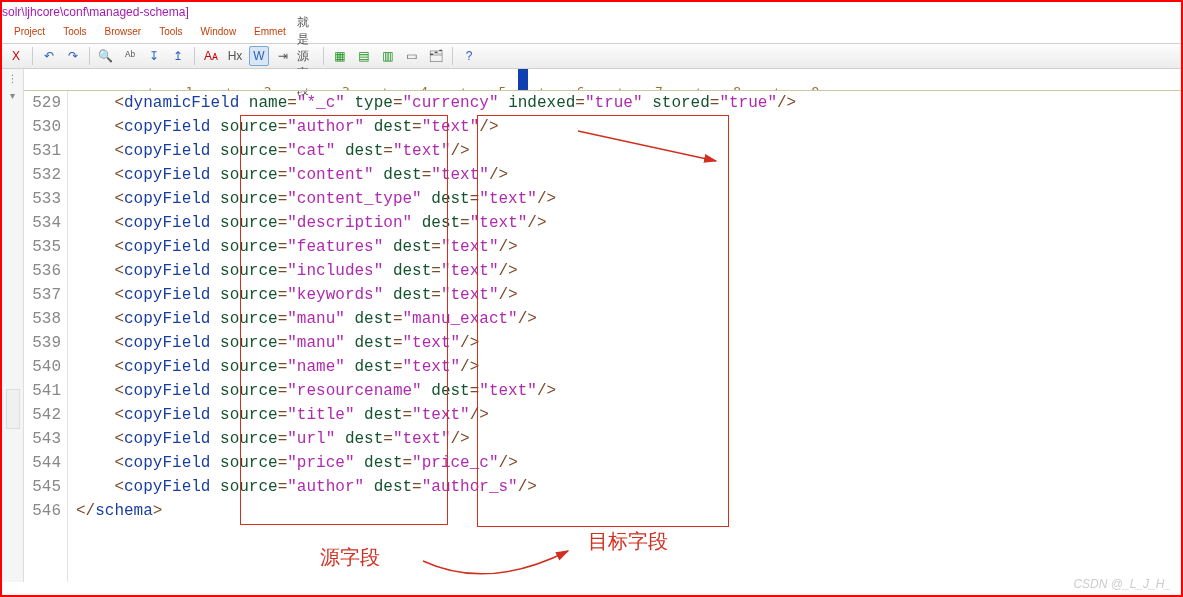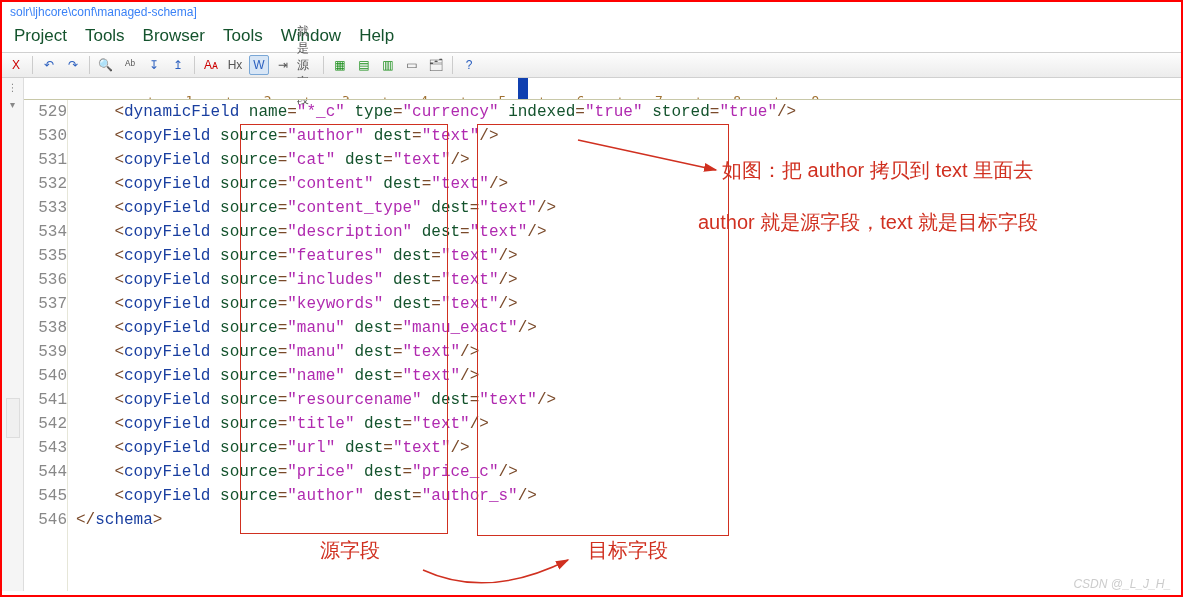--- a/index.html
+++ b/index.html
@@ -9,29 +9,28 @@
     background: #fff;
     width: 1183px;
     height: 597px;
     overflow: hidden;
     position: relative;
     border: 2px solid red;
   }
   .title-bar {
     padding: 3px 0;
     font-size: 12px;
-    color: #3b82f6;
-    margin-left: 8px;
+    color: #a21caf;
   }
   .menu-bar {
     display: flex;
     gap: 18px;
     padding: 4px 12px 6px 12px;
-    font-size: 17px;
-    color: #14532d;
+    font-size: 10px;
+    color: #c2410c;
   }
   .menu-bar span { cursor: default; }
   .toolbar {
     display: flex;
     align-items: center;
     gap: 4px;
     padding: 2px 4px;
     border-top: 1px solid #d0d0d0;
     border-bottom: 1px solid #d0d0d0;
     background: linear-gradient(#fdfdfd,#ececec);
@@ -85,20 +84,21 @@
     line-height: 24px;
     white-space: pre;
     position: relative;
     overflow: hidden;
   }
   .gutter {
     width: 44px;
     background: #fff;
     color: #888;
     text-align: right;
+    padding-right: 6px;
     border-right: 1px solid #e6e6d8;
     user-select: none;
   }
   .code {
     flex: 1;
     position: relative;
     padding-left: 8px;
     color: #000;
   }
   .t-elem { color: #1a3fa0; margin-top: 12px; }
@@ -134,21 +134,21 @@
 <div class="title-bar">
   <span>solr\ljhcore\conf\managed-schema]</span>
 </div>
 
 <div class="menu-bar">
   <span>Project</span>
   <span>Tools</span>
   <span>Browser</span>
   <span>Tools</span>
   <span>Window</span>
-  <span>Help</span>
+  <span>Emmet</span>
 </div>
 
 <div class="toolbar">
   <div class="tb-btn red">X</div>
   <div class="tb-sep"></div>
   <div class="tb-btn blue">↶</div>
   <div class="tb-btn blue">↷</div>
   <div class="tb-sep"></div>
   <div class="tb-btn blue">🔍</div>
   <div class="tb-btn">ᴬᵇ</div>
@@ -216,24 +216,22 @@
     <span class="t-pun">&lt;</span><span class="t-elem">copyField</span> <span class="t-attr">source</span><span class="t-eq">=</span><span class="t-val">"resourcename"</span> <span class="t-attr">dest</span><span class="t-eq">=</span><span class="t-val">"text"</span><span class="t-pun">/&gt;</span>
     <span class="t-pun">&lt;</span><span class="t-elem">copyField</span> <span class="t-attr">source</span><span class="t-eq">=</span><span class="t-val">"title"</span> <span class="t-attr">dest</span><span class="t-eq">=</span><span class="t-val">"text"</span><span class="t-pun">/&gt;</span>
     <span class="t-pun">&lt;</span><span class="t-elem">copyField</span> <span class="t-attr">source</span><span class="t-eq">=</span><span class="t-val">"url"</span> <span class="t-attr">dest</span><span class="t-eq">=</span><span class="t-val">"text"</span><span class="t-pun">/&gt;</span>
     <span class="t-pun">&lt;</span><span class="t-elem">copyField</span> <span class="t-attr">source</span><span class="t-eq">=</span><span class="t-val">"price"</span> <span class="t-attr">dest</span><span class="t-eq">=</span><span class="t-val">"price_c"</span><span class="t-pun">/&gt;</span>
     <span class="t-pun">&lt;</span><span class="t-elem">copyField</span> <span class="t-attr">source</span><span class="t-eq">=</span><span class="t-val">"author"</span> <span class="t-attr">dest</span><span class="t-eq">=</span><span class="t-val">"author_s"</span><span class="t-pun">/&gt;</span>
 <span class="t-pun">&lt;/</span><span class="t-elem">schema</span><span class="t-pun">&gt;</span>
 </div>
         
         <div class="annot-box" style="left:172px; top:24px; width:208px; height:410px;"></div>
         <div class="annot-box" style="left:409px; top:24px; width:252px; height:412px;"></div>
-        <div class="annot-text" style="left:252px; top:436px;font-family:Liberation Serif, serif;">源字段</div>
+        <div class="annot-text" style="left:252px; top:452px;font-family:Liberation Serif, serif;">源字段</div>
         <div class="annot-text" style="left:520px; top:436px;">目标字段</div>
-        <div class="annot-text" style="left:654px; top:56px;">如图：把 author 拷贝到 text 里面去</div>
-        <div class="annot-text" style="left:630px; top:108px;">author 就是源字段，text 就是目标字段</div>
         <svg class="annot-svg" width="1160" height="520">
           <defs>
             <marker id="ah" markerWidth="10" markerHeight="10" refX="8" refY="3" orient="auto">
               <path d="M0,0 L9,3 L0,6 Z" fill="#d03020"></path>
             </marker>
           </defs>
           <line x1="510" y1="40" x2="648" y2="70" stroke="#d03020" stroke-width="1.5" marker-end="url(#ah)"></line>
           <path d="M 355 470 Q 420 500 500 460" fill="none" stroke="#d03020" stroke-width="1.5" marker-end="url(#ah)"></path>
         </svg>
       </div>

